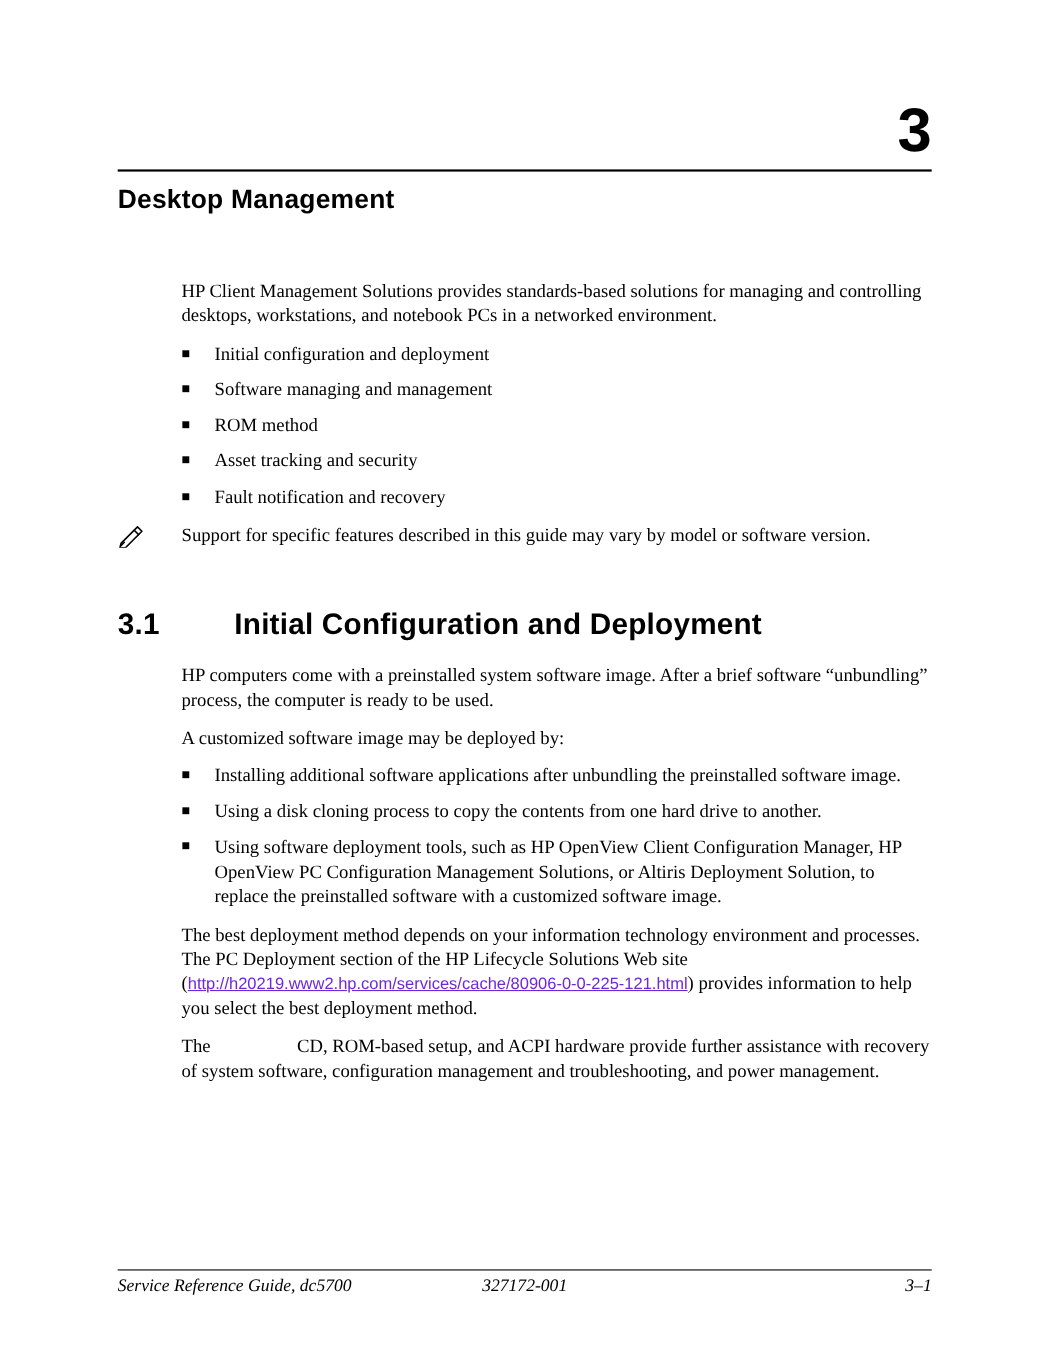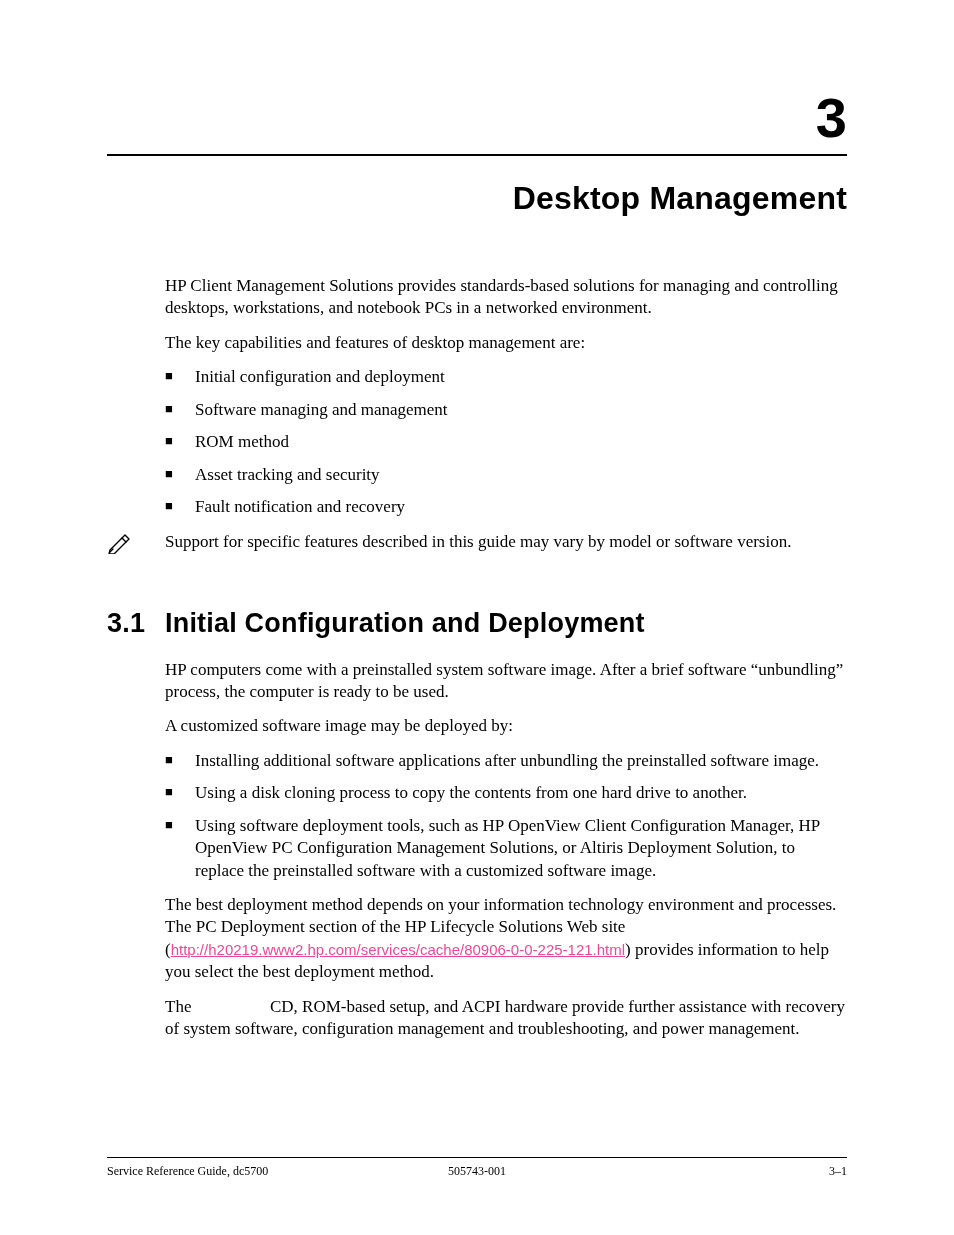--- a/index.html
+++ b/index.html
@@ -1,49 +1,48 @@
 <!DOCTYPE html>
 <html><head>
 <meta charset="utf-8">
 <style>
   * { margin: 0; padding: 0; box-sizing: border-box; }
   html, body { width: 954px; height: 1235px; background: #fff; font-family: "Times New Roman", Times, serif; color: #000; }
   .page { position: relative; width: 954px; height: 1235px; padding: 90px 107px 0 107px; }
   .chapter-number { font-family: Arial, Helvetica, sans-serif; font-weight: 900; font-size: 56px; text-align: right; line-height: 1; }
   .hr-thick { border: none; border-top: 2px solid #000; margin-top: 8px; }
-  .chapter-title { font-family: Arial, Helvetica, sans-serif; font-weight: 700; font-size: 32px; text-align: right; margin-top: 24px; letter-spacing: 0.2px; }
+  .chapter-title { font-family: Arial, Helvetica, sans-serif; font-weight: 700; font-size: 24px; margin-top: 12px; letter-spacing: 0.2px; }
   .body-block { margin-left: 58px; margin-top: 58px; font-size: 17px; line-height: 1.32; }
   .body-block p { margin-bottom: 12px; }
   ul.sq { list-style: none; margin: 0 0 12px 0; }
   ul.sq li { position: relative; padding-left: 30px; margin-bottom: 10px; font-size: 17px; line-height: 1.32; }
   ul.sq li::before { content: "■"; position: absolute; left: 0; top: 1px; font-size: 13px; }
   .note-row { display: flex; align-items: flex-end; margin-top: 4px; }
   .note-icon { width: 58px; flex: 0 0 58px; display: flex; justify-content: flex-start; padding-top: 1px; }
   .note-text { font-size: 17px; line-height: 1.32; }
-  .section-head { display: flex; align-items: baseline; font-family: Arial, Helvetica, sans-serif; font-weight: 700; font-size: 27px; margin-top: 54px; margin-bottom: 20px; letter-spacing: 0.2px; }
+  .section-head { display: flex; align-items: baseline; font-family: Arial, Helvetica, sans-serif; font-weight: 700; font-size: 27px; margin-top: 54px; margin-bottom: 20px; letter-spacing: 0.2px; gap: 48px; }
   .section-num { width: 58px; flex: 0 0 58px; }
-  .link { color: #ec4899; font-family: Arial, Helvetica, sans-serif; font-size: 15px; }
+  .link { color: #6d28d9; font-family: Arial, Helvetica, sans-serif; font-size: 15px; }
   .footer { position: absolute; left: 107px; right: 107px; bottom: 56px; }
   .footer-rule { border: none; border-top: 1px solid #000; margin-bottom: 6px; }
-  .footer-row { display: flex; justify-content: space-between; font-size: 12px; }
+  .footer-row { display: flex; justify-content: space-between; font-style: italic; font-size: 16px; }
   .footer-row .mid { position: absolute; left: 0; right: 0; text-align: center; }
   .footer-row span { position: relative; }
 </style>
 </head>
 <body>
 
 <div class="page">
 
   <div class="chapter-number">3</div>
   <hr class="hr-thick">
   <div class="chapter-title">Desktop Management</div>
 
   <div class="body-block">
     <p>HP Client Management Solutions provides standards-based solutions for managing and controlling desktops, workstations, and notebook PCs in a networked environment.</p>
-    <p>The key capabilities and features of desktop management are:</p>
     <ul class="sq">
       <li>Initial configuration and deployment</li>
       <li>Software managing and management</li>
       <li>ROM method</li>
       <li>Asset tracking and security</li>
       <li>Fault notification and recovery</li>
     </ul>
   </div>
 
   <div class="note-row">
@@ -77,18 +76,18 @@
     </p>
     <p>
       <span>The </span><span style="display:inline-block;width:70px"></span><span> CD, ROM-based setup, and ACPI hardware provide further assistance with recovery of system software, configuration management and troubleshooting, and power management.</span>
     </p>
   </div>
 
   <div class="footer">
     <hr class="footer-rule">
     <div class="footer-row">
       <span>Service Reference Guide, dc5700</span>
-      <span class="mid">505743-001</span>
+      <span class="mid">327172-001</span>
       <span>3–1</span>
     </div>
   </div>
 
 </div>
 
 </body></html>

